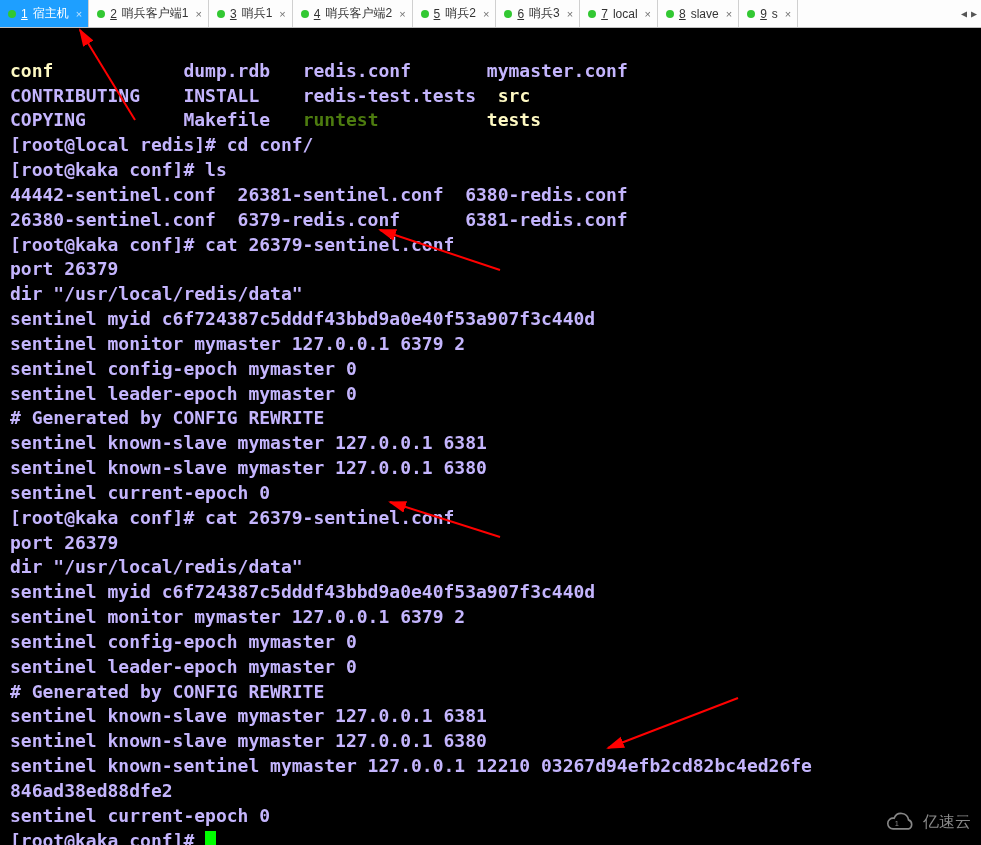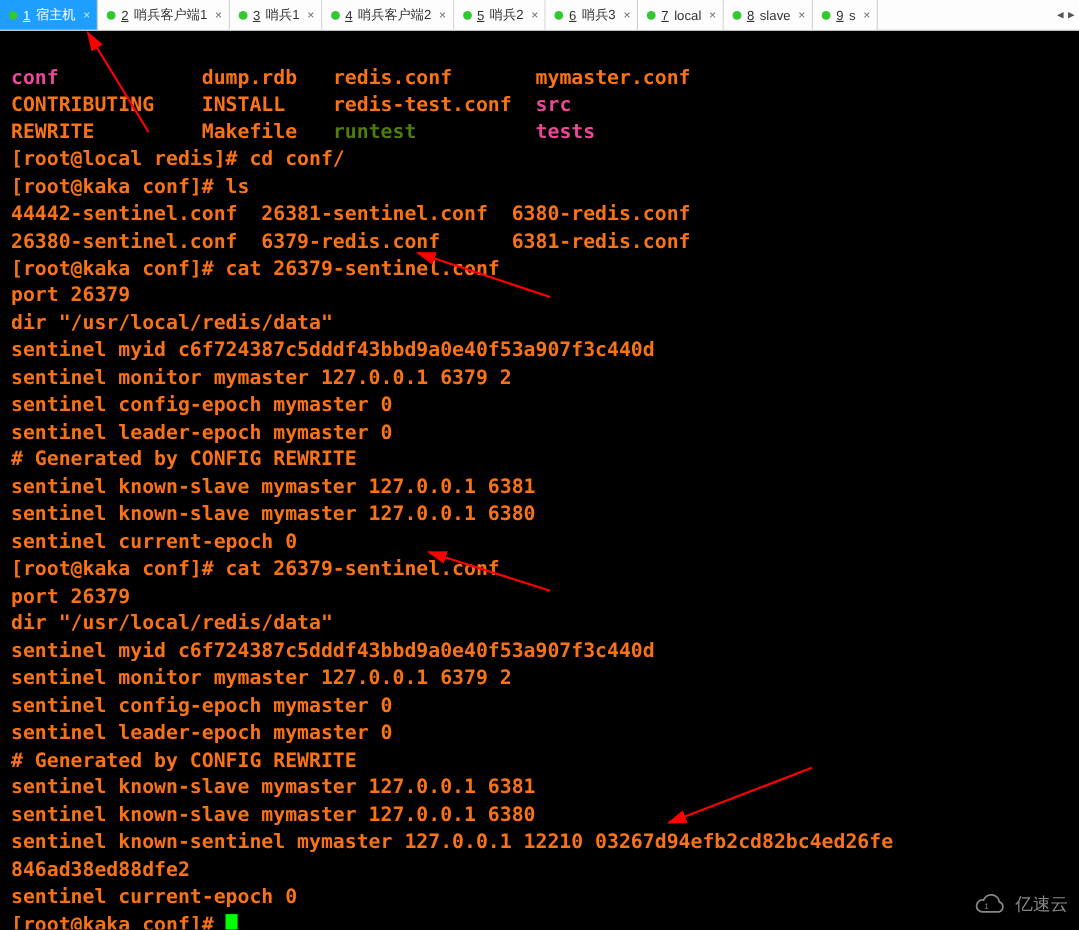--- a/index.html
+++ b/index.html
@@ -60,23 +60,23 @@
   .tab-nav span { cursor: pointer; }
   .terminal {
     padding: 6px 10px 10px 10px;
     color: #fff;
     line-height: 1.38;
     white-space: pre;
     letter-spacing: 0px;
     font-weight: 600;
     position: relative;
   }
-  .c-blue   { color: #ec4899; }
+  .c-blue   { color: #fef9c3; }
   .c-green  { color: #4d7c0f; }
-  .c-white  { color: #f97316; }
+  .c-white  { color: #c4b5fd; }
   .cursor-block {
     display: inline-block;
     width: 11px; height: 20px;
     background: #00ff00;
     vertical-align: text-bottom;
   }
   svg.arrow { position: absolute; pointer-events: none; }
   .watermark {
     position: absolute;
     right: 10px; bottom: 12px;
@@ -146,22 +146,22 @@
       <span class="close">×</span>
     </div>
     <div class="tab-nav">
     <span>◀</span>
     <span>▶</span>
   </div>
 </div>
 
 <div class="terminal">
 <span class="c-blue">conf</span>            <span class="c-white">dump.rdb</span>   <span class="c-white">redis.conf</span>       <span class="c-white">mymaster.conf</span>
-<span class="c-white">CONTRIBUTING</span>    <span class="c-white">INSTALL</span>    <span class="c-white">redis-test.conf</span>  <span class="c-blue">src</span>
-<span class="c-white">REWRITE</span>         <span class="c-white">Makefile</span>   <span class="c-green">runtest</span>          <span class="c-blue">tests</span>
+<span class="c-white">CONTRIBUTING</span>    <span class="c-white">INSTALL</span>    <span class="c-white">redis-test.tests</span>  <span class="c-blue">src</span>
+<span class="c-white">COPYING</span>         <span class="c-white">Makefile</span>   <span class="c-green">runtest</span>          <span class="c-blue">tests</span>
 <span class="c-white">[root@local redis]#</span> <span class="c-white">cd conf/</span>
 <span class="c-white">[root@kaka conf]#</span> <span class="c-white">ls</span>
 <span class="c-white">44442-sentinel.conf  26381-sentinel.conf  6380-redis.conf</span>
 <span class="c-white">26380-sentinel.conf  6379-redis.conf      6381-redis.conf</span>
 <span class="c-white">[root@kaka conf]#</span> <span class="c-white">cat 26379-sentinel.conf</span>
 <span class="c-white">port 26379</span>
 <span class="c-white">dir "/usr/local/redis/data"</span>
 <span class="c-white">sentinel myid c6f724387c5dddf43bbd9a0e40f53a907f3c440d</span>
 <span class="c-white">sentinel monitor mymaster 127.0.0.1 6379 2</span>
 <span class="c-white">sentinel config-epoch mymaster 0</span>

